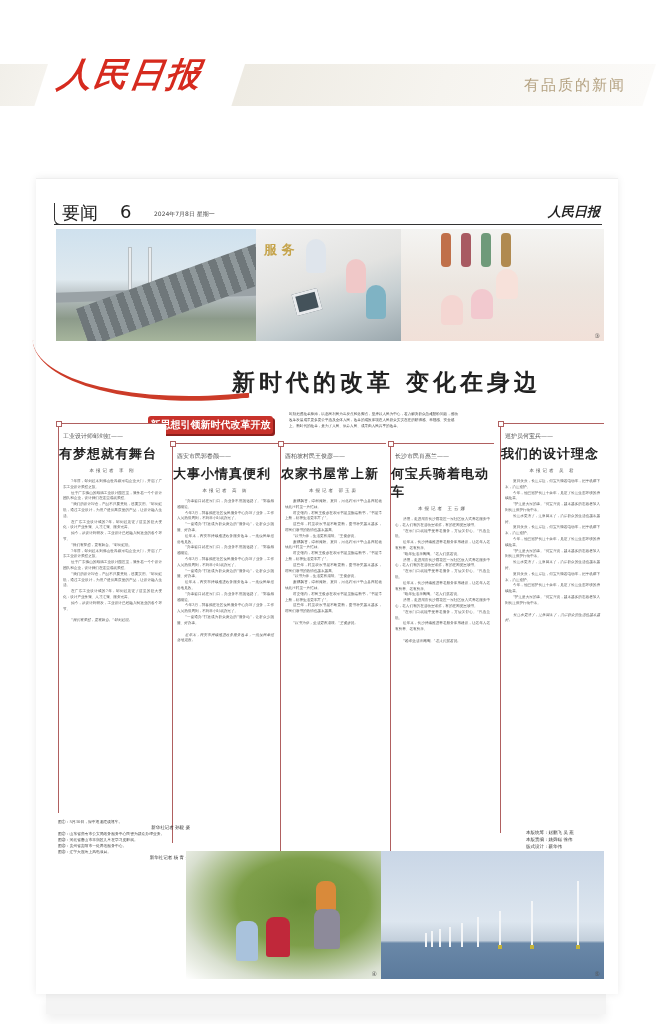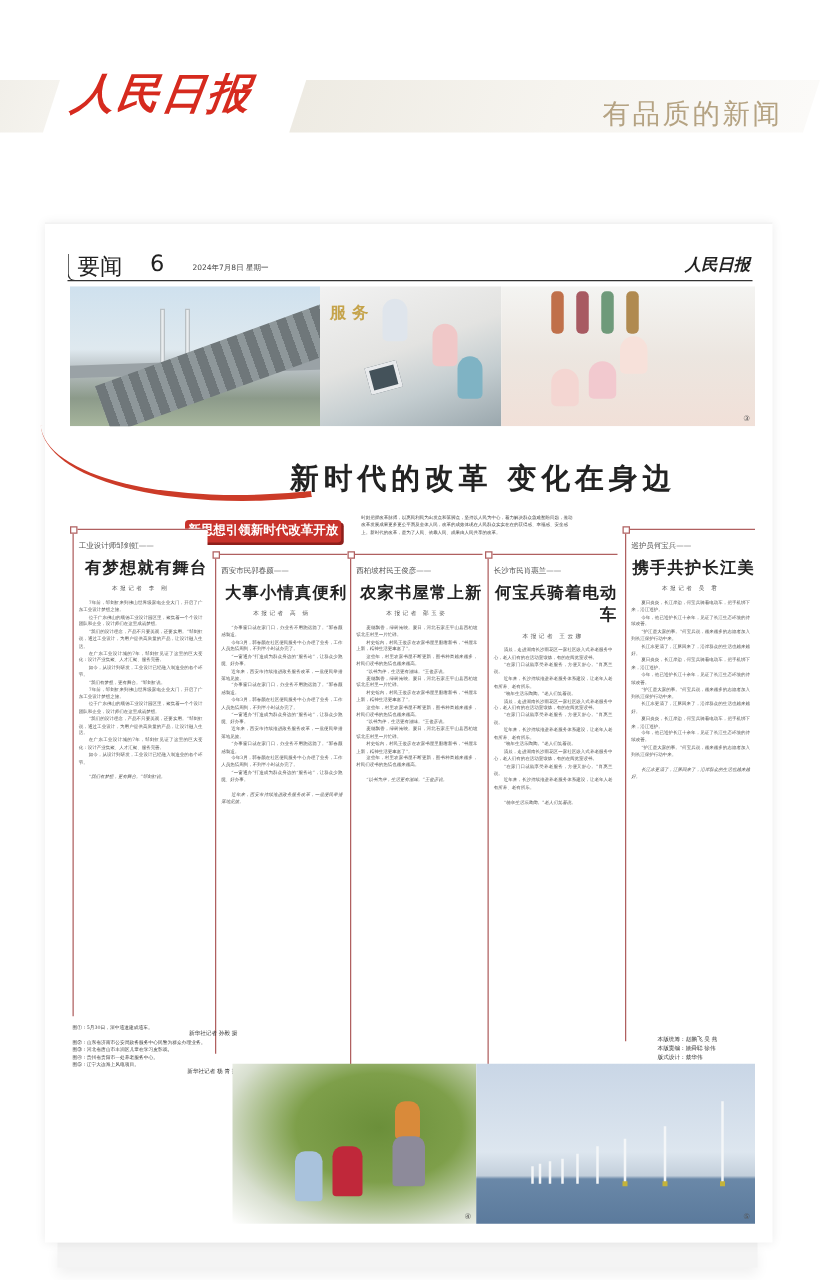--- a/index.html
+++ b/index.html
@@ -4,21 +4,21 @@
 <style>
   * { box-sizing: border-box; margin: 0; padding: 0; }
   html, body { width: 656px; height: 1024px; overflow: hidden; background: #ffffff; }
   body { font-family: "DejaVu Serif", "Liberation Serif", serif; position: relative; color: #222; }
 
   
   .brandbar { position: absolute; left: 0; top: 60px; width: 656px; height: 50px; }
   .brandbar .stripe-left { position: absolute; left: 0; top: 4px; width: 48px; height: 42px; background: linear-gradient(90deg,#f1efe9,#f5f3ee); transform: skewX(-18deg); transform-origin: top left; }
   .brandbar .stripe-main { position: absolute; left: 245px; top: 4px; width: 411px; height: 42px; background: linear-gradient(90deg,#eeebe3 0%,#f6f4ef 50%,#fbfaf8 100%); transform: skewX(-18deg); transform-origin: top left; }
   .logo { position: absolute; left: 58px; top: 52px; font-family: "DejaVu Serif", serif; font-size: 34px; font-style: italic; font-weight: bold; color: #d62a1e; letter-spacing: 2px; transform: skewX(-8deg); }
-  .slogan { position: absolute; right: 30px; top: 76px; font-size: 22px; color: #b5a383; letter-spacing: 2px; font-family: "DejaVu Serif", serif; }
+  .slogan { position: absolute; right: 30px; top: 76px; font-size: 15px; color: #b5a383; letter-spacing: 2px; font-family: "DejaVu Serif", serif; }
 
   
   .paper-shadow { position: absolute; left: 46px; top: 994px; width: 560px; height: 20px; background: #f4f4f4; box-shadow: 0 6px 10px rgba(0,0,0,0.06); }
   .paper { position: absolute; left: 36px; top: 178px; width: 582px; height: 816px; background: #ffffff; box-shadow: 0 0 8px rgba(0,0,0,0.08); border-top: 1px solid #eee; }
 
   .mast { position: absolute; left: 18px; top: 22px; width: 548px; height: 24px; border-bottom: 1.5px solid #333; }
   .mast .bracket { position: absolute; left: 0; top: 2px; width: 6px; height: 22px; border-left: 1.5px solid #333; border-bottom: 1.5px solid #333; border-bottom-left-radius: 6px; }
   .mast .section { position: absolute; left: 8px; top: 0; font-family: "DejaVu Sans", sans-serif; font-size: 18px; color: #222; }
   .mast .pageno { position: absolute; left: 66px; top: 0; font-family: "DejaVu Sans", sans-serif; font-size: 18px; color: #222; }
   .mast .date { position: absolute; left: 100px; top: 9px; font-size: 6px; color: #444; font-family: "DejaVu Sans", sans-serif; }
@@ -47,21 +47,21 @@
   .banner { position: absolute; left: 112px; top: 237px; width: 125px; height: 18px; background: #c8322b; color: #fff; font-family: "DejaVu Sans", sans-serif; font-size: 10px; font-weight: bold; text-align: center; line-height: 18px; border-radius: 3px; box-shadow: 2px 2px 0 #8e1f1b; }
 
   .intro { position: absolute; left: 253px; top: 232px; width: 170px; height: 44px; }
   .intro .txt { font-size: 3.6px; line-height: 6px; color: #444; }
   .intro .sig { position: absolute; right: 0; bottom: 0; font-size: 5px; color: #333; }
 
   
   .col { position: absolute; border-left: 1px solid #b06060; border-top: 1px solid #b06060; background: #fff; }
   .col .corner { position: absolute; left: -3px; top: -3px; width: 6px; height: 6px; border: 1px solid #b06060; background: #fff; }
   .col .kicker { font-size: 6px; color: #555; margin: 8px 0 0 4px; }
-  .col .title { font-family: "DejaVu Sans", sans-serif; font-weight: bold; font-size: 13px; color: #222; text-align: right; margin-top: 4px; letter-spacing: 1px; }
+  .col .title { font-family: "DejaVu Sans", sans-serif; font-weight: bold; font-size: 13px; color: #222; text-align: left; margin-top: 4px; letter-spacing: 1px; }
   .col .byline { font-size: 4.5px; color: #555; text-align: center; margin-top: 5px; letter-spacing: 2px; }
   .col .body { margin: 6px 4px 0 4px; font-size: 3.6px; line-height: 5.8px; color: #555; text-align: justify; }
   .col .body p { text-indent: 8px; }
   .col .body .ital { font-style: italic; margin-top: 6px; }
 
   .col1 { left: 22px; top: 244px; width: 108px; height: 390px; }
   .col2 { left: 136px; top: 264px; width: 106px; height: 400px; }
   .col3 { left: 244px; top: 264px; width: 106px; height: 410px; }
   .col4 { left: 354px; top: 264px; width: 104px; height: 410px; }
   .col5 { left: 464px; top: 244px; width: 104px; height: 410px; }
@@ -215,21 +215,21 @@
       <p>清晨，走进湖南长沙雨花区一家社区嵌入式养老服务中心，老人们有的在活动室锻炼，有的在阅览室读书。</p>
       <p>“在家门口就能享受养老服务，方便又舒心。”肖惠兰说。</p>
       <p>近年来，长沙持续推进养老服务体系建设，让老年人老有所养、老有所乐。</p>
       <p class="ital">“晚年生活乐陶陶。”老人们笑着说。</p>
     </div>
   </div>
 
   <div class="col col5">
     <div class="corner"></div>
     <div class="kicker">巡护员何宝兵——</div>
-    <div class="title">携手共护长江美</div>
+    <div class="title">我们的设计理念</div>
     <div class="byline">本报记者  吴 君</div>
     <div class="body">
       <p>夏日炎炎，长江岸边，何宝兵骑着电动车，把手机绑下来，沿江巡护。</p>
       <p>今年，他已巡护长江十余年，见证了长江生态环境的持续改善。</p>
       <p>“护江是大家的事。”何宝兵说，越来越多的志愿者加入到长江保护行动中来。</p>
       <p>长江水更清了，江豚回来了，沿岸群众的生活也越来越好。</p>
       <p>夏日炎炎，长江岸边，何宝兵骑着电动车，把手机绑下来，沿江巡护。</p>
       <p>今年，他已巡护长江十余年，见证了长江生态环境的持续改善。</p>
       <p>“护江是大家的事。”何宝兵说，越来越多的志愿者加入到长江保护行动中来。</p>
       <p>长江水更清了，江豚回来了，沿岸群众的生活也越来越好。</p>

